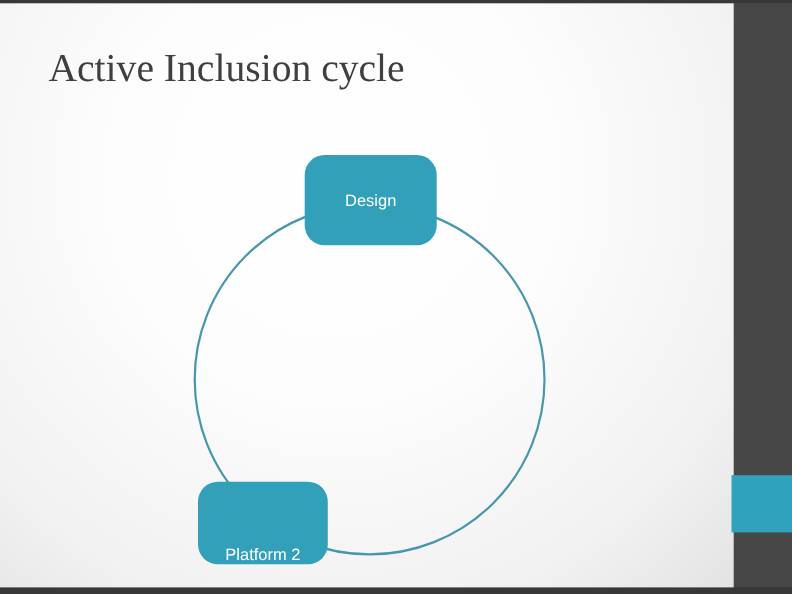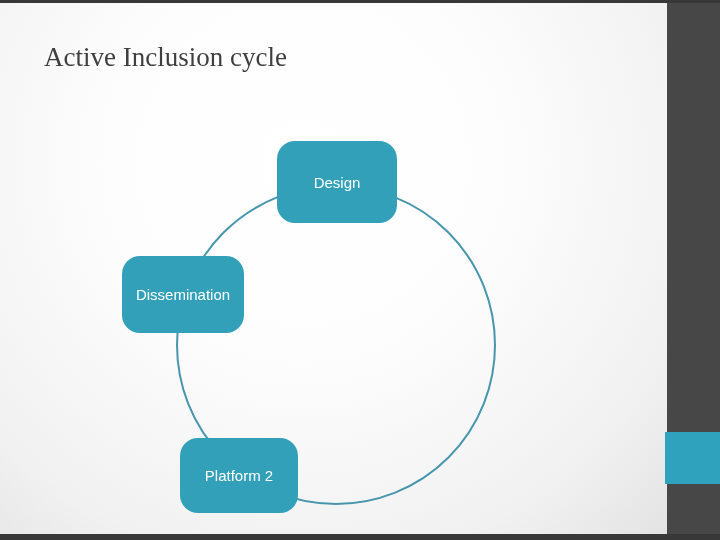--- a/index.html
+++ b/index.html
@@ -42,21 +42,21 @@
     left: 665px; top: 432px;
     width: 55px; height: 52px;
     background: #2FA3BE;
     z-index: 5;
   }
   .slide-title {
     position: absolute;
     left: 44px; top: 42px;
     width: 580px;
     font-family: "Liberation Serif", serif;
-    font-size: 27px;
+    font-size: 36px;
     line-height: 1.15;
     color: #3F3F3F;
     letter-spacing: 0px;
     z-index: 2;
   }
   .diagram {
     position: absolute;
     left: 0; top: 16px;
     width: 596px; height: 540px;
     z-index: 1;
@@ -73,21 +73,21 @@
     display: flex;
     align-items: center;
     justify-content: center;
     font-size: 15px;
     text-align: center;
     z-index: 3;
   }
   .node-design        { left: 277px; top: 125px; width: 120px; height: 82px; }
   .node-research      { left: 428px; top: 240px; width: 121px; height: 75px; }
   .node-platform-1    { left: 370px; top: 422px; width: 120px; height: 75px; }
-  .node-platform-2    { left: 180px; top: 422px; width: 118px; height: 75px; }
+  .node-platform-2    { left: 180px; top: 422px; width: 118px; height: 75px; align-items: flex-end; }
   .node-dissemination { left: 122px; top: 240px; width: 122px; height: 77px; }
 </style>
 </head>
 <body>
 
 <div class="slide">
 
   <div class="slide-title">Active Inclusion cycle</div>
 
   <div class="diagram">
@@ -99,23 +99,20 @@
     <div class="node node-design">
       <span>Design</span>
     </div>
 
 
 
     <div class="node node-platform-2">
       <span>Platform 2</span>
     </div>
 
-    <div class="node node-dissemination">
-      <span>Dissemination</span>
-    </div>
 
   </div>
 
   <div class="sidebar"></div>
   <div class="accent-bar"></div>
   <div class="top-border"></div>
   <div class="bottom-border"></div>
 
 </div>
 

